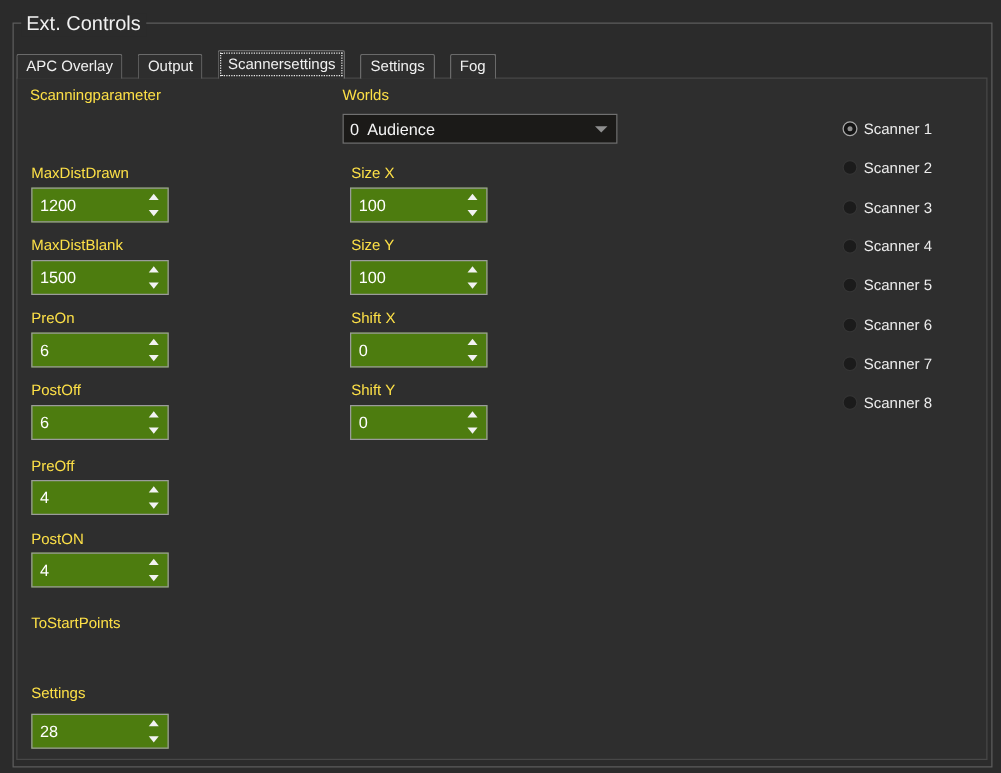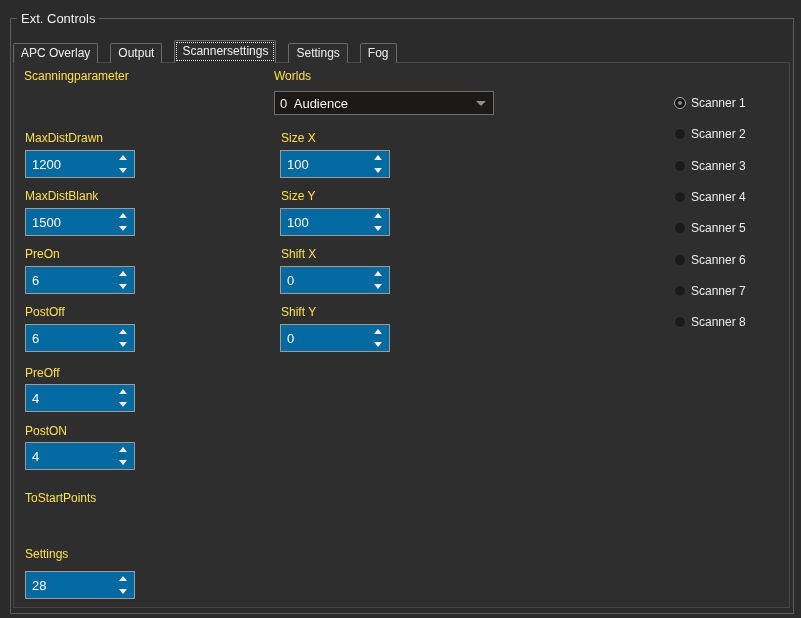--- a/index.html
+++ b/index.html
@@ -2,40 +2,40 @@
 <html><head>
 <meta charset="utf-8">
 <style>
   html,body{margin:0;padding:0;width:801px;height:618px;overflow:hidden;
     background:#2b2b2b;font-family:"Liberation Sans", sans-serif;}
   *{box-sizing:border-box;}
 
   .groupbox{position:absolute;left:10px;top:18px;width:784px;height:596px;
     border:1px solid #5d5d5d;background:#2b2b2b;}
   .groupbox-title{position:absolute;left:6px;top:-8px;background:#2b2b2b;
-    padding:0 4px;font-size:13px;color:#f0f0f0;white-space:nowrap;}
+    padding:0 4px;font-size:16px;color:#f0f0f0;white-space:nowrap;}
 
   .tabs{position:absolute;left:2px;top:21px;display:flex;align-items:flex-end;z-index:3;}
   .tab{height:20px;line-height:19px;padding:0 7px;margin-right:12px;
     background:#2e2e2e;border:1px solid #6a6a6a;border-bottom:none;
     border-radius:2px 2px 0 0;font-size:12px;color:#f0f0f0;cursor:default;white-space:nowrap;}
   .tab.active{height:23px;line-height:21px;background:#2e2e2e;
     outline:1px dotted #e8e8e8;outline-offset:-3px;position:relative;z-index:4;}
 
   .page{position:absolute;left:2px;top:43px;width:777px;height:546px;
     background:#2e2e2e;border:1px solid #474747;z-index:2;}
 
   .section-label,.field-label{position:absolute;font-size:12px;color:#fde047;white-space:nowrap;}
 
   .dropdown{position:absolute;width:220px;height:24px;background:#1b1a18;
     border:1px solid #707070;display:flex;align-items:center;}
   .dd-value{flex:1;padding-left:5px;font-size:13px;color:#f4f4f4;white-space:pre;overflow:hidden;}
   .dd-arrow{position:absolute;right:7px;top:50%;margin-top:-2px;line-height:0;}
 
-  .spin{position:absolute;width:110px;height:28px;background:#0369a1;
+  .spin{position:absolute;width:110px;height:28px;background:#4d7c0f;
     border:1px solid #9b9b9b;}
   .spin-value{position:absolute;left:6px;top:50%;transform:translateY(-50%);
     font-size:13px;color:#ffffff;}
   .spin-btns{position:absolute;right:7px;top:4px;bottom:4px;display:flex;
     flex-direction:column;justify-content:space-between;}
   .spin-btn{display:block;line-height:0;cursor:default;}
 
   .tri-up{display:inline-block;width:0;height:0;
     border-left:4px solid transparent;border-right:4px solid transparent;
     border-bottom:5px solid #f2f2f2;}

